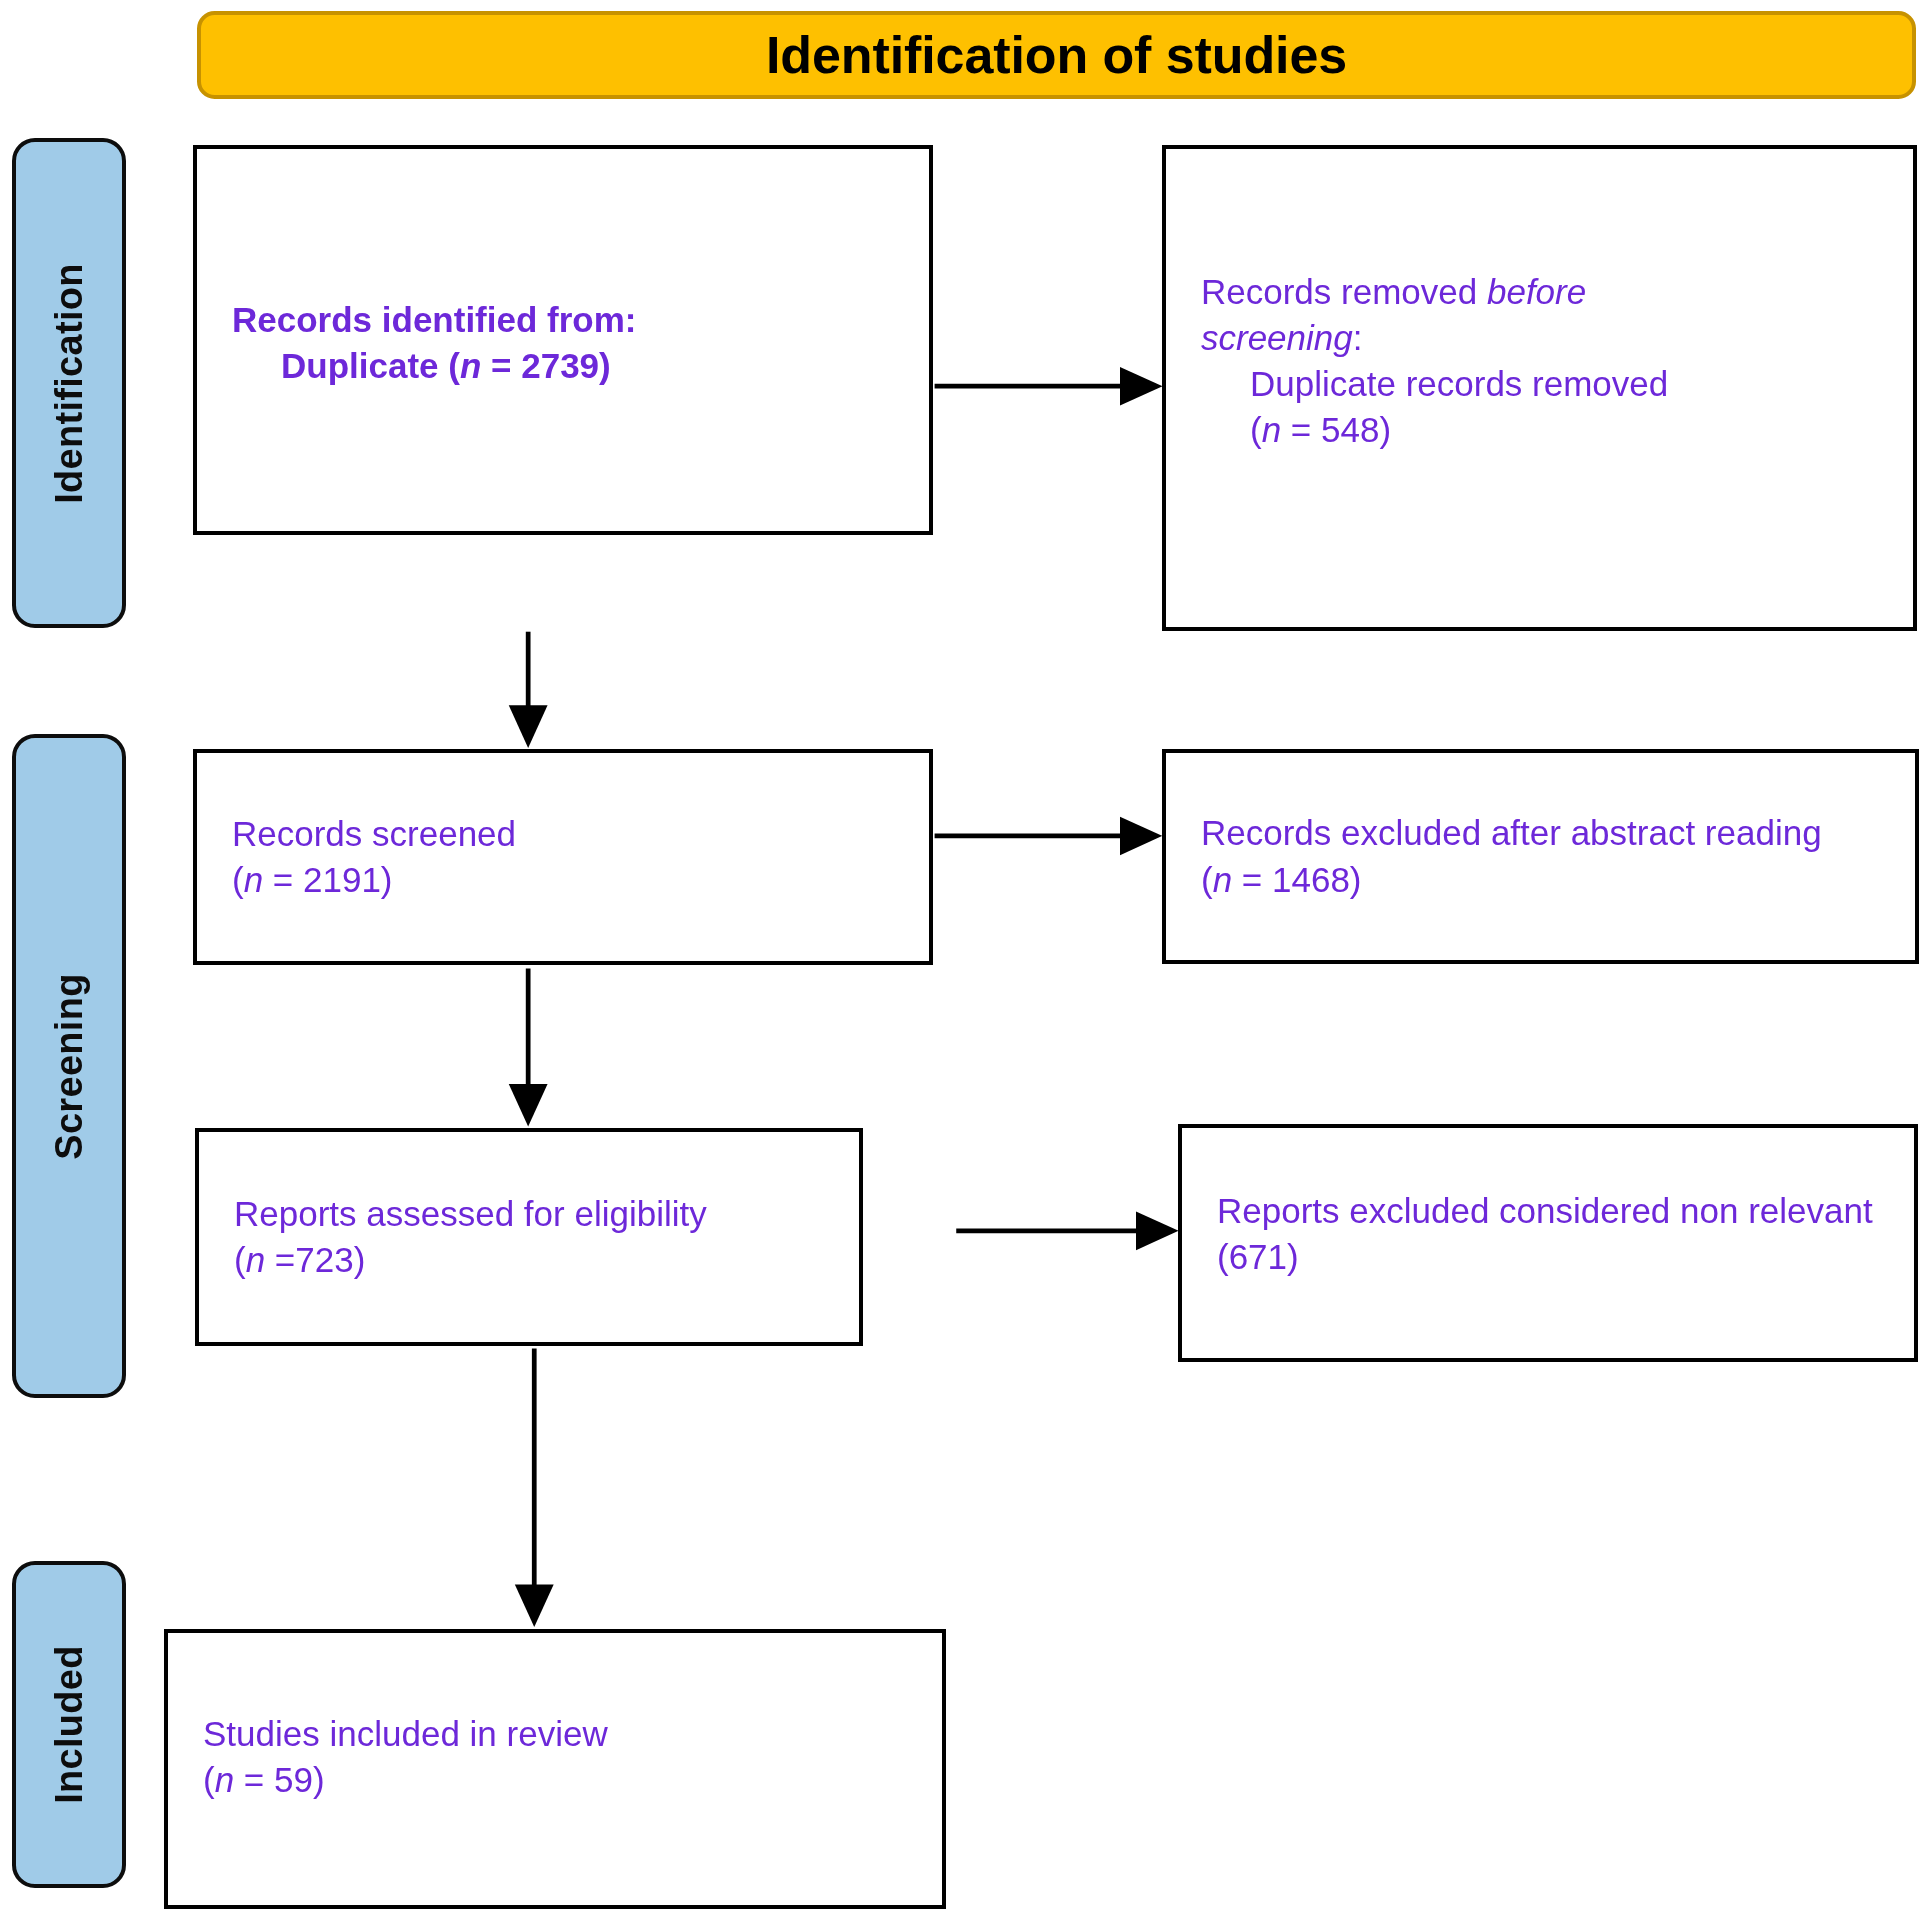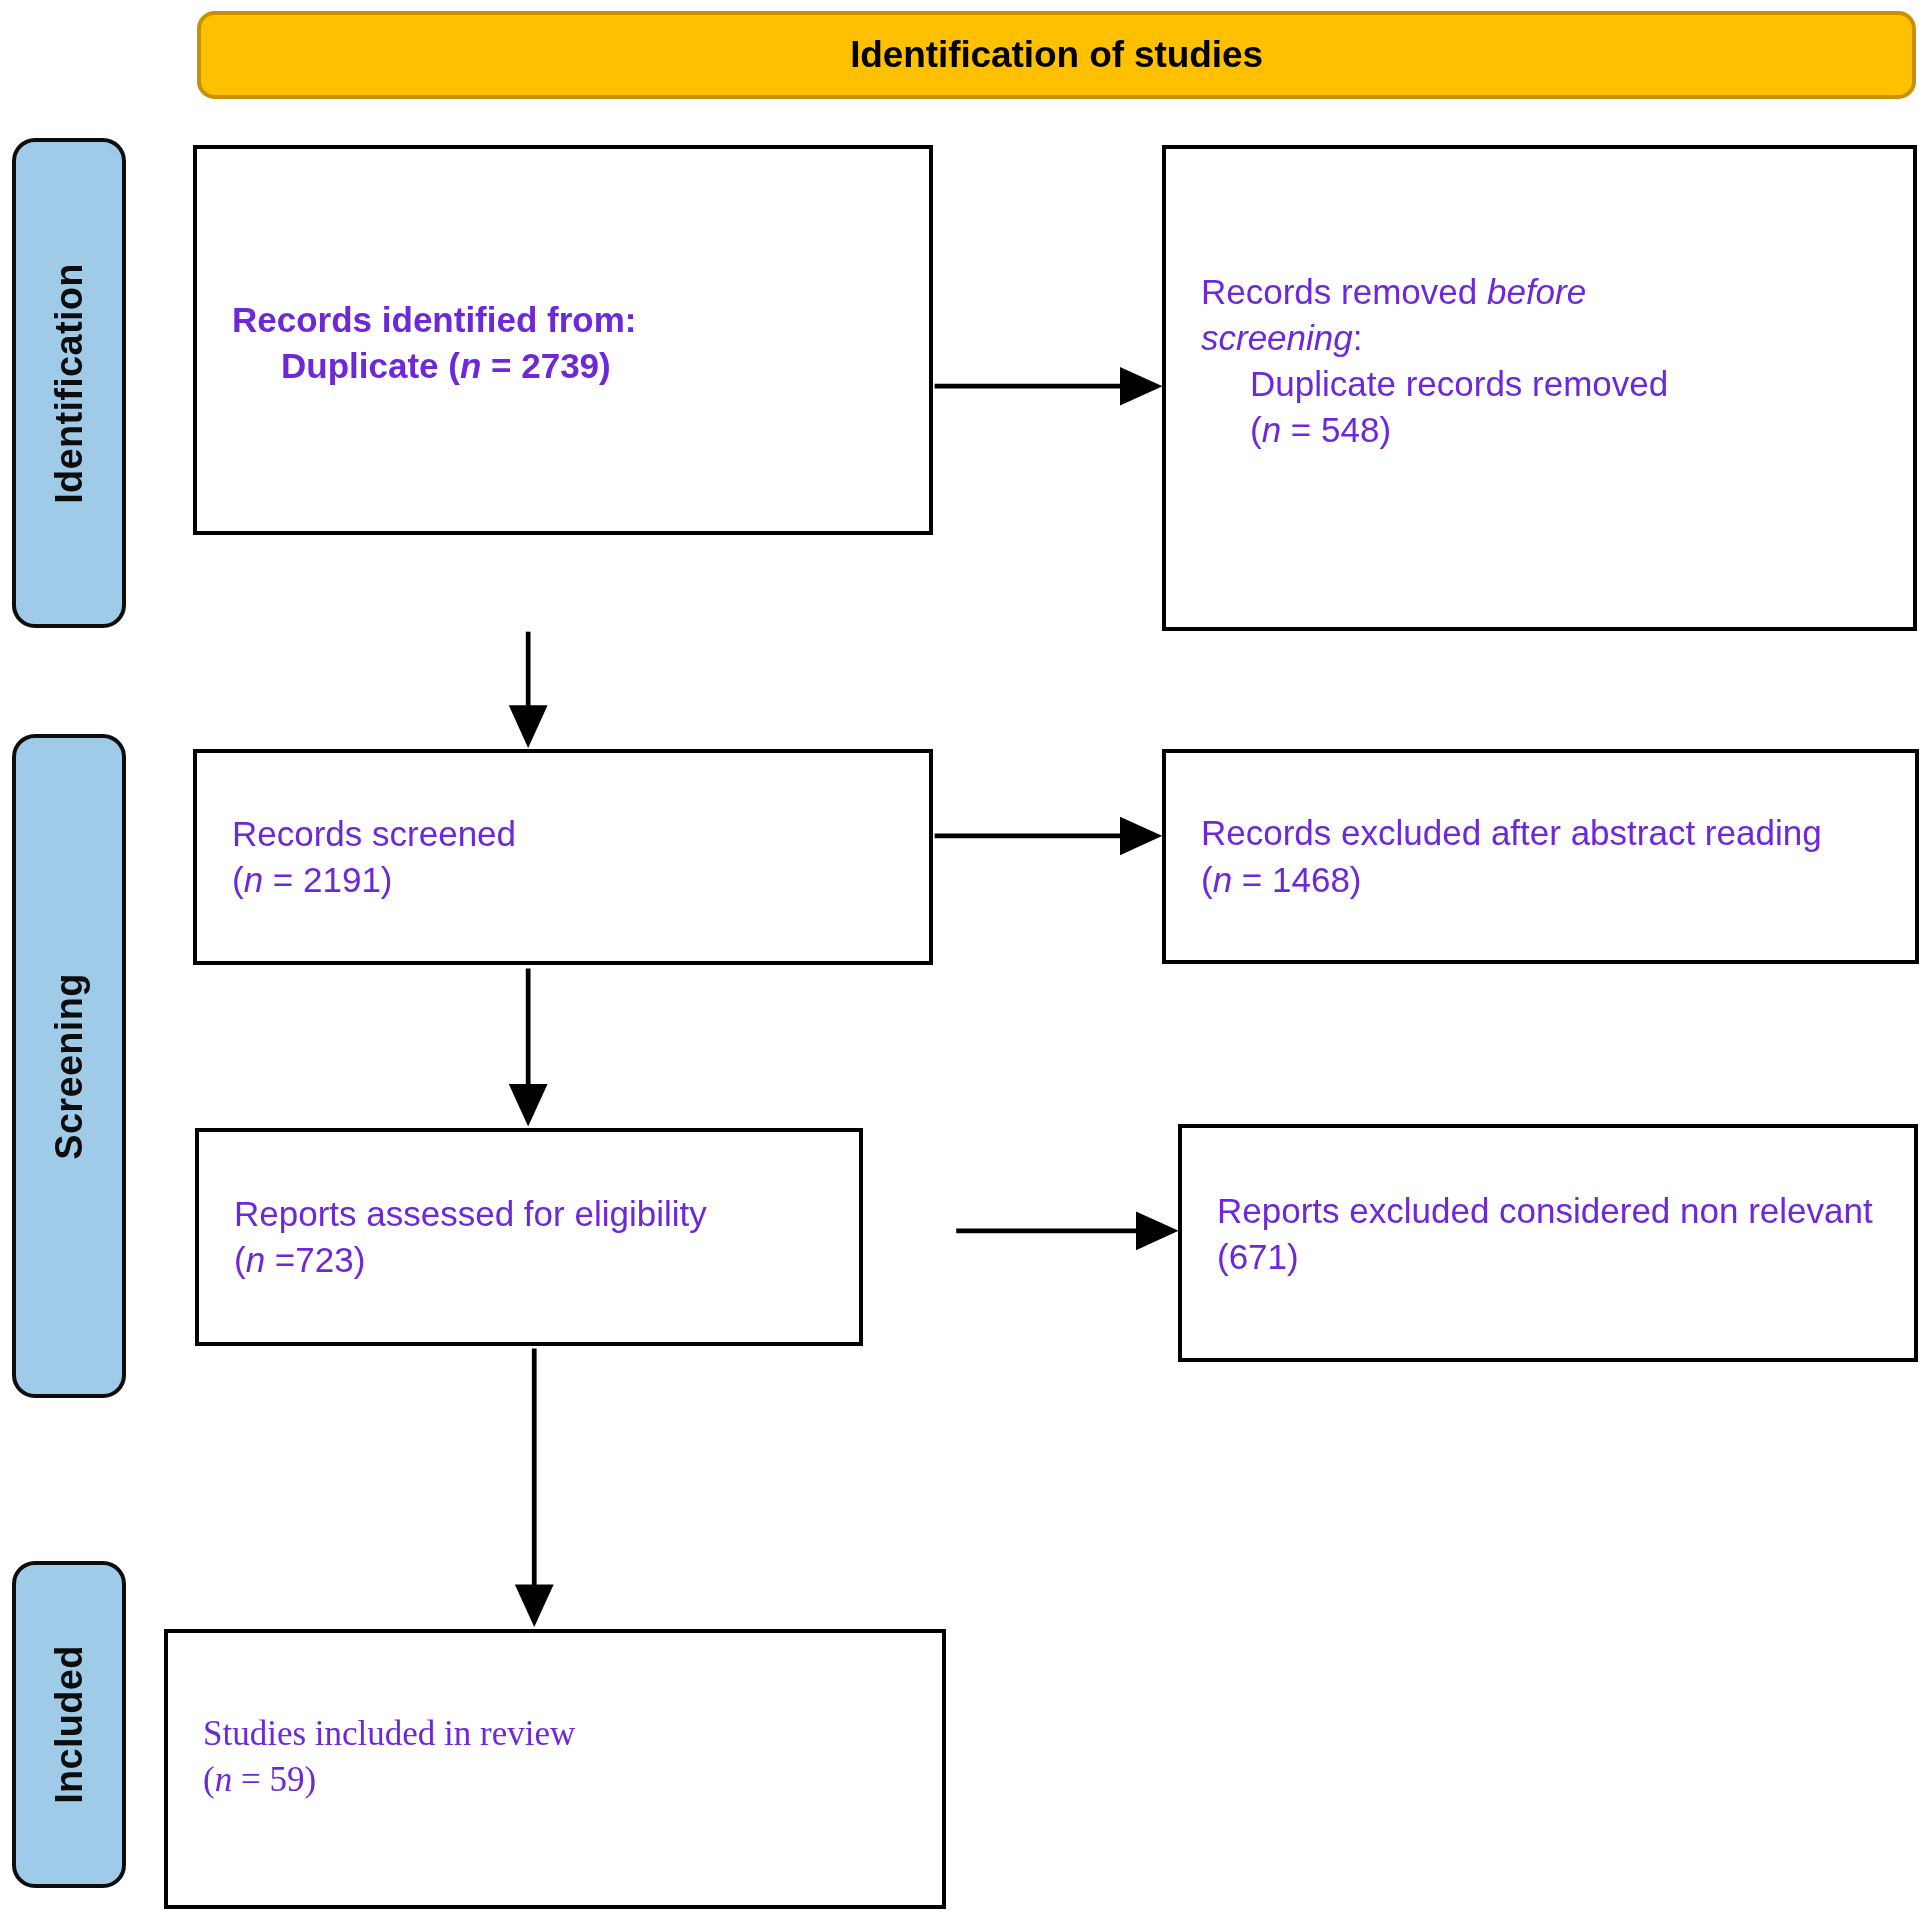--- a/index.html
+++ b/index.html
@@ -19,21 +19,21 @@
     position:absolute;
     left:197px; top:10.8px;
     width:1719px; height:88px;
     background:#FEC000;
     border:4px solid #C79200;
     border-radius:17.6px;
     box-sizing:border-box;
     display:flex; align-items:center; justify-content:center;
   }
   .banner-text{
-    font-size:37px;
+    font-size:52px;
     font-weight:bold;
     color:#000000;
     letter-spacing:-0.1px;
   }
 
   
   .phase{
     position:absolute;
     background:#A0CBE8;
     border:4.7px solid #0D0D0D;
@@ -81,21 +81,21 @@
   #box-removed      {left:1162px; top:145px;  width:755px; height:486px;}
   #box-screened     {left:193px;  top:749px; width:740px; height:216px;}
   #box-excluded-abs {left:1162px; top:749px; width:757px; height:215px;}
   #box-eligibility  {left:195px;  top:1128px; width:668px; height:218px;}
   #box-excluded-rep {left:1178px; top:1124px; width:740px; height:238px;}
   #box-included     {left:164px;  top:1629px; width:782px; height:280px;}
 
   #box-identified .box-body{transform:translateY(2.7px);}
   #box-removed .box-body{transform:translateY(-27px);}
   #box-excluded-rep .box-body{transform:translateY(-9.5px);}
-  #box-included .box-body{transform:translateY(-12px);font-family:Liberation Serif, serif;}
+  #box-included .box-body{transform:translateY(-12px);}
 
   
   #connectors{
     position:absolute;
     left:0; top:0;
     width:1926px; height:1916px;
     pointer-events:none;
   }
 </style>
 </head>

